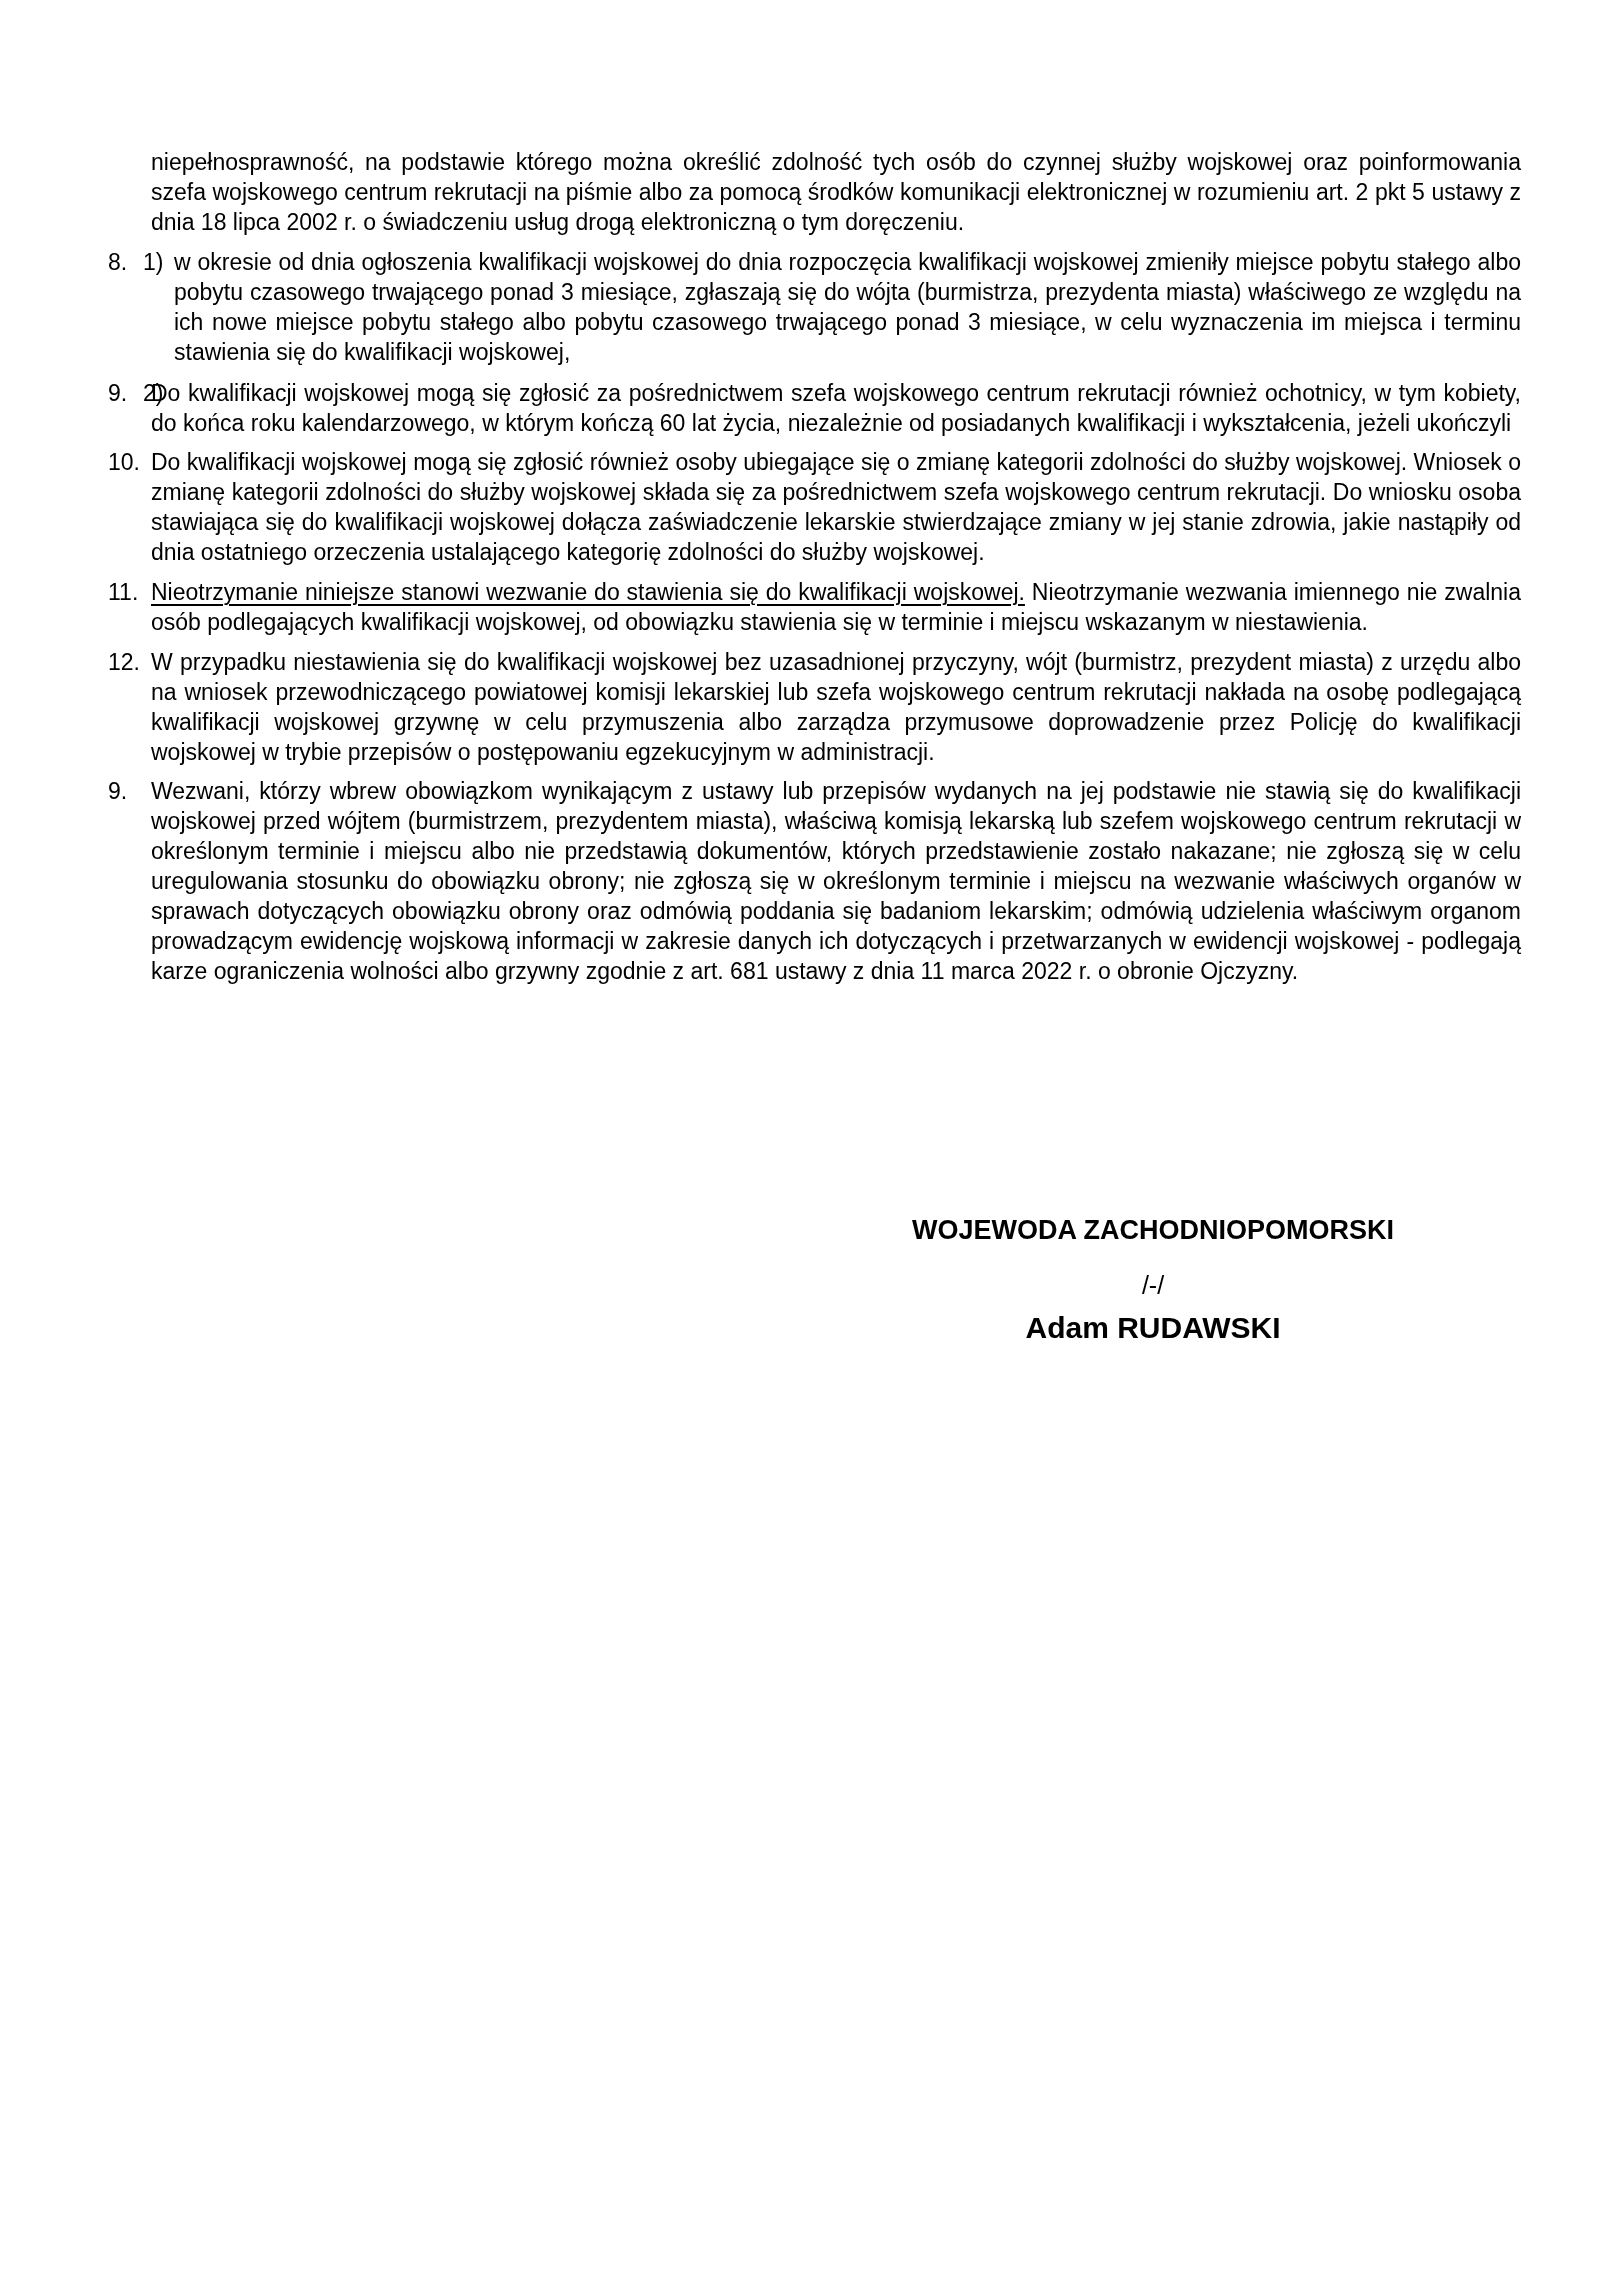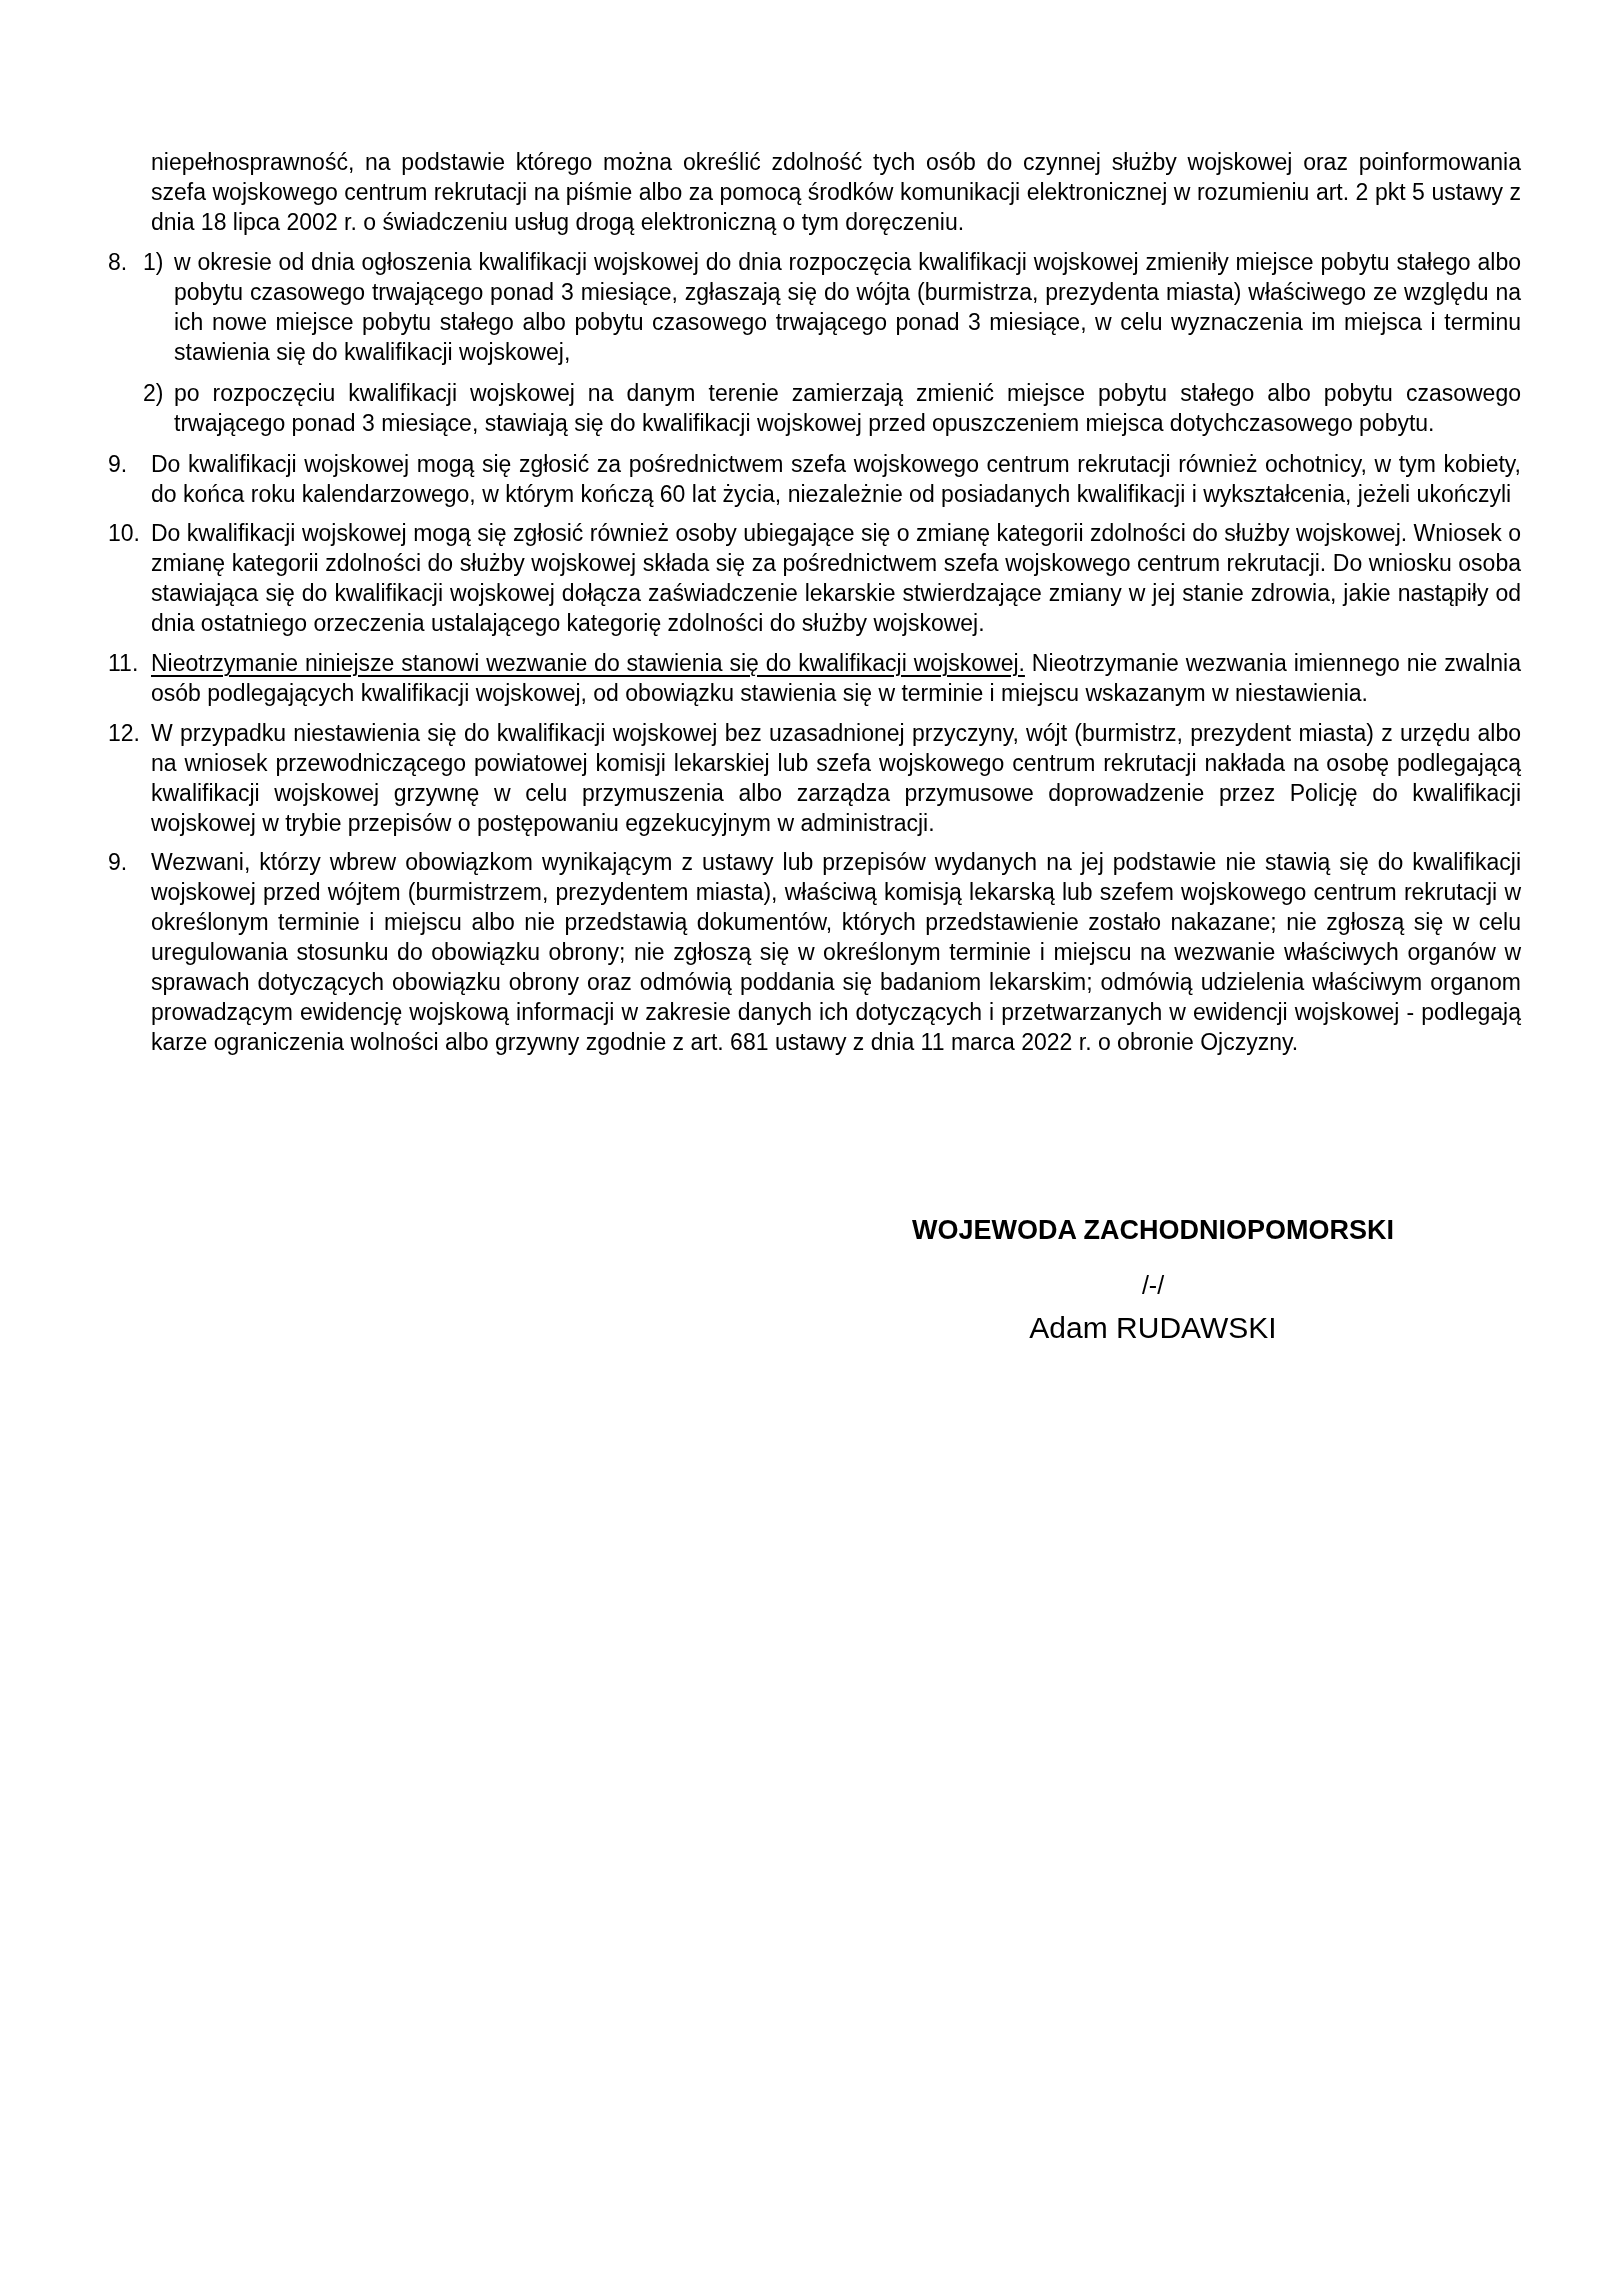--- a/index.html
+++ b/index.html
@@ -63,21 +63,21 @@
     font-weight: bold;
     font-size: 27px;
     line-height: 35px;
   }
   .sig-mark {
     font-size: 25px;
     line-height: 30.5px;
     margin-top: 22px;
   }
   .sig-name {
-    font-weight: normal;
+    font-weight: bold;
     font-size: 30px;
     line-height: 35px;
     margin-top: 9.7px;
   }
 </style>
 </head>
 <body>
 
 <div class="page">
   <div class="content">
@@ -88,21 +88,20 @@
       <span class="num">8.</span>
     </div>
 
     <div class="sub">
       <span class="num">1)</span>
       <span>w okresie od dnia ogłoszenia kwalifikacji wojskowej do dnia rozpoczęcia kwalifikacji wojskowej zmieniły miejsce pobytu stałego albo pobytu czasowego trwającego ponad 3 miesiące, zgłaszają się do wójta (burmistrza, prezydenta miasta) właściwego ze względu na ich nowe miejsce pobytu stałego albo pobytu czasowego trwającego ponad 3 miesiące, w celu wyznaczenia im miejsca i terminu stawienia się do kwalifikacji wojskowej,</span>
     </div>
 
     <div class="sub">
       <span class="num">2)</span>
-      <span>po rozpoczęciu kwalifikacji wojskowej na danym terenie zamierzają zmienić miejsce pobytu stałego albo pobytu czasowego trwającego ponad 3 miesiące, stawiają się do kwalifikacji wojskowej przed opuszczeniem miejsca dotychczasowego pobytu.</span>
     </div>
 
     <div class="item">
       <span class="num">9.</span>
       <div>Do kwalifikacji wojskowej mogą się zgłosić za pośrednictwem szefa wojskowego centrum rekrutacji również ochotnicy, w tym kobiety, do końca roku kalendarzowego, w którym kończą 60 lat życia, niezależnie od posiadanych kwalifikacji i wykształcenia, jeżeli ukończyli</div>
     </div>
 
     <div class="item">
       <span class="num">10.</span>
       <span>Do kwalifikacji wojskowej mogą się zgłosić również osoby ubiegające się o zmianę kategorii zdolności do służby wojskowej. Wniosek o zmianę kategorii zdolności do służby wojskowej składa się za pośrednictwem szefa wojskowego centrum rekrutacji. Do wniosku osoba stawiająca się do kwalifikacji wojskowej dołącza zaświadczenie lekarskie stwierdzające zmiany w jej stanie zdrowia, jakie nastąpiły od dnia ostatniego orzeczenia ustalającego kategorię zdolności do służby wojskowej.</span>

